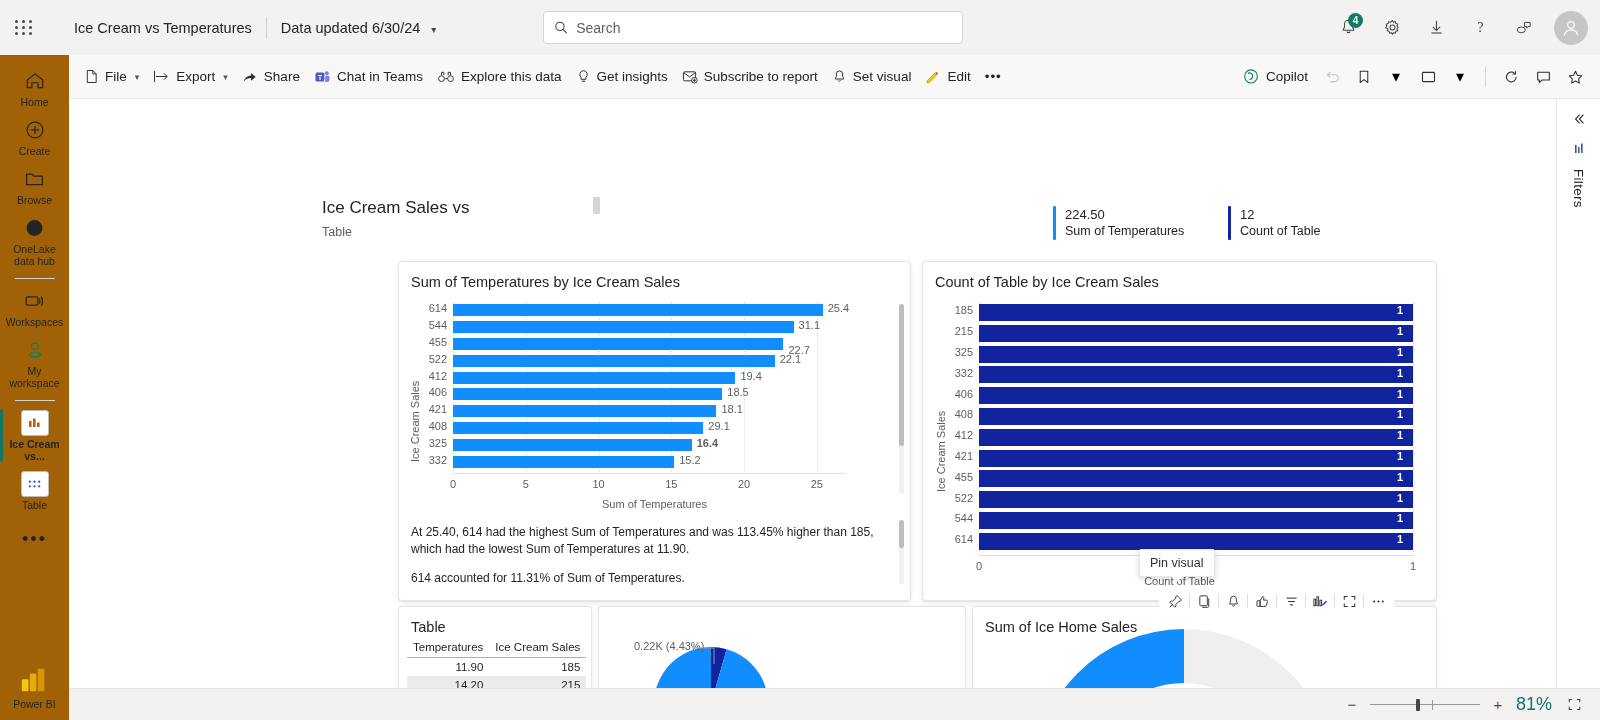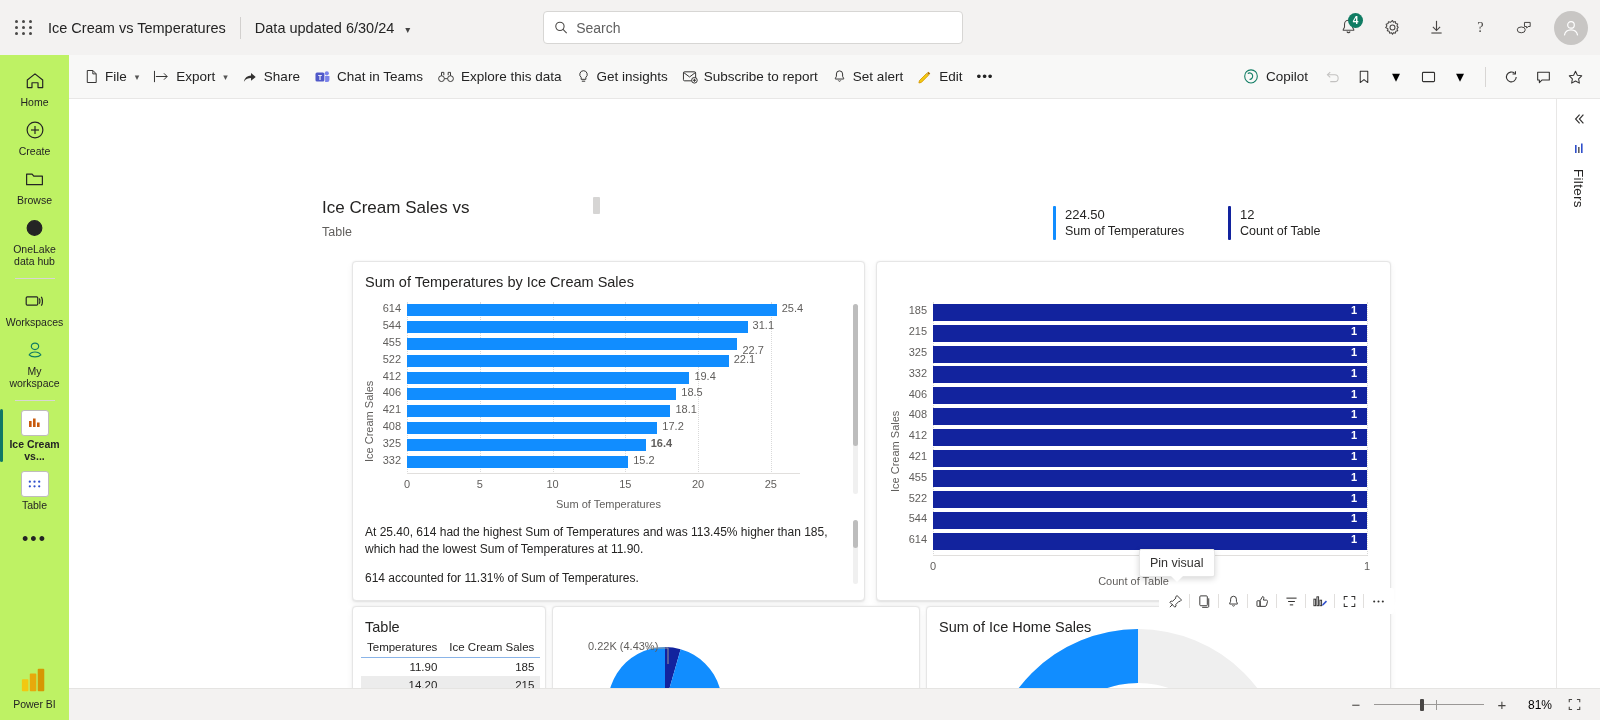--- a/index.html
+++ b/index.html
@@ -12,21 +12,21 @@
   .app { position: relative; width: 1600px; height: 720px; display: flex; flex-direction: column; }
 
   
   .topbar {
     height: 55px; background: #f3f2f1; display: flex; align-items: center;
     flex: 0 0 55px; position: relative; z-index: 40;
   }
   .waffle { width: 48px; height: 55px; display: flex; align-items: center; justify-content: center; cursor: pointer; }
   .waffle-grid { display: grid; grid-template-columns: repeat(3, 4px); grid-gap: 3px; }
   .waffle-grid i { width: 3px; height: 3px; border-radius: 50%; background: #494847; display: block; }
-  .brandtitle { font-size: 14.5px; color: #242424; white-space: nowrap; cursor: pointer; }
+  .brandtitle { font-size: 14.5px; color: #242424; margin-left: 26px; white-space: nowrap; cursor: pointer; }
   .vsep { width: 1px; height: 22px; background: #d2d0ce; margin: 0 14px; }
   .dataupdated { font-size: 14.5px; color: #242424; cursor: pointer; white-space: nowrap; }
   .chev { font-size: 10px; color: #444; margin-left: 7px; display: inline-block; }
   .searchwrap { position: absolute; left: 543px; top: 11px; width: 420px; height: 33px; }
   .searchbox {
     width: 100%; height: 33px; background: #fff; border: 1px solid #d7d6d4; border-radius: 4px;
     display: flex; align-items: center; padding: 0 10px; cursor: text;
   }
   .searchbox input {
     border: none; outline: none; font-size: 14px; color: #242424; width: 100%;
@@ -43,21 +43,21 @@
   .avatar {
     width: 34px; height: 34px; border-radius: 50%; background: #c8c6c4; margin-left: 6px;
     display: flex; align-items: center; justify-content: center; cursor: pointer;
   }
 
   
   .body { display: flex; flex: 1 1 auto; min-height: 0; }
 
   
   .rail {
-    width: 69px; background: #bef264; flex: 0 0 69px; display: flex; flex-direction: column;
+    width: 69px; background: #a16207; flex: 0 0 69px; display: flex; flex-direction: column;
     align-items: center; padding-top: 8px; position: relative;
   }
   .rail-item {
     width: 69px; padding: 6px 2px 4px; display: flex; flex-direction: column; align-items: center;
     cursor: pointer; position: relative;
   }
   .rail-label { font-size: 10.5px; color: #242424; text-align: center; line-height: 12px; margin-top: 3px; max-width: 66px; }
   .rail-ico { height: 24px; display: flex; align-items: center; justify-content: center; }
   .rail-div { width: 40px; height: 1px; background: #d8d6d4; margin: 7px 0 4px; }
   .rail-item.active::before {
@@ -98,20 +98,21 @@
   .page-handle { position: absolute; left: 524px; top: 98px; width: 7px; height: 17px; background: #d6d5d4; border-radius: 1px; cursor: grab; }
 
   .kpi { position: absolute; top: 107px; display: flex; align-items: stretch; }
   .kpi-bar { width: 3px; border-radius: 1px; margin-right: 9px; }
   .kpi-val { font-size: 13px; color: #252423; line-height: 17px; }
   .kpi-lbl { font-size: 12.5px; color: #252423; line-height: 17px; }
 
   .visual {
     position: absolute; background: #fff; border: 1px solid #e6e6e6; border-radius: 4px;
     box-shadow: 0 0.6px 1.8px rgba(0,0,0,.08), 0 3.2px 7.2px rgba(0,0,0,.05);
+    margin-left: 46px;
   }
   .vtitle { font-size: 14.5px; color: #252423; padding: 12px 0 0 12px; }
 
   .axis-lbl-y {
     position: absolute; writing-mode: vertical-rl; transform: rotate(180deg);
     font-size: 11px; color: #605e5c; white-space: nowrap;
   }
   .axis-lbl-x { position: absolute; font-size: 11px; color: #605e5c; text-align: center; }
   .cat { position: absolute; font-size: 11px; color: #605e5c; text-align: right; }
   .tick { position: absolute; font-size: 11px; color: #605e5c; text-align: center; }
@@ -165,21 +166,21 @@
   
   .statusbar {
     height: 32px; flex: 0 0 32px; background: #f3f2f1; border-top: 1px solid #e5e4e2;
     display: flex; align-items: center; justify-content: flex-end; padding-right: 14px; gap: 10px;
   }
   .zoom-minus, .zoom-plus { font-size: 15px; color: #484644; cursor: pointer; width: 16px; text-align: center; user-select: none; }
   .zslider { position: relative; width: 110px; height: 14px; cursor: pointer; }
   .zslider .ztrack { position: absolute; top: 6px; left: 0; right: 0; height: 1.5px; background: #9a9896; }
   .zslider .zthumb { position: absolute; top: 1px; left: 46px; width: 4px; height: 12px; background: #484644; border-radius: 1px; }
   .zslider .zmid { position: absolute; top: 2px; left: 62px; width: 1px; height: 10px; background: #9a9896; }
-  .zpct { font-size: 12px; color: #000000; min-width: 32px; text-align: right; }
+  .zpct { font-size: 18px; color: #0f766e; min-width: 32px; text-align: right; }
   .zfit { width: 24px; height: 24px; display: flex; align-items: center; justify-content: center; cursor: pointer; }
   svg { display: block; }
 </style>
 </head>
 <body>
 
 <div class="app">
 
   <div class="topbar">
     <div class="waffle">
@@ -431,21 +432,21 @@
               <line x1="11.5" y1="12" x2="14.9" y2="12" stroke="#323130" stroke-width="1.05"></line>
             </svg>
           <span>Subscribe to report</span>
         </div>
 
         <div class="rb">
           <svg width="15" height="15" viewBox="0 0 16 16">
               <path d="M8 2a3.3 3.3 0 0 0-3.3 3.3v2.5L3.6 10v.7h8.8V10l-1.1-2.2V5.3A3.3 3.3 0 0 0 8 2z" fill="none" stroke="#323130" stroke-width="1.05"></path>
               <path d="M6.7 12.2a1.4 1.4 0 0 0 2.6 0" fill="none" stroke="#323130" stroke-width="1.05"></path>
             </svg>
-          <span>Set alert</span>
+          <span>Set visual</span>
         </div>
 
         <div class="rb">
           <svg width="16" height="15" viewBox="0 0 17 16">
               <path d="M2.6 12.3l7.6-7.6 2 2-7.6 7.6-2.6.6z" fill="#F2C811" stroke="#D69703" stroke-width=".9" stroke-linejoin="round"></path>
               <path d="M10.6 4.3l1.5-1.5 2 2-1.5 1.5z" fill="#B07200"></path>
             </svg>
           <span>Edit</span>
         </div>
 
@@ -550,21 +551,21 @@
                 <div class="bar" style="left: 54px; top: 75.6px; width: 282.378px; height: 12px; background: rgb(17, 141, 255);"></div>
                 <div class="dlabel" style="top: 73.6px; left: 341.378px;">19.4</div>
                 <div class="cat" style="left: -18px; top: 90.4px; width: 66px;">406</div>
                 <div class="bar" style="left: 54px; top: 92.4px; width: 269.278px; height: 12px; background: rgb(17, 141, 255);"></div>
                 <div class="dlabel" style="top: 90.4px; left: 328.278px;">18.5</div>
                 <div class="cat" style="left: -18px; top: 107.2px; width: 66px;">421</div>
                 <div class="bar" style="left: 54px; top: 109.2px; width: 263.456px; height: 12px; background: rgb(17, 141, 255);"></div>
                 <div class="dlabel" style="top: 107.2px; left: 322.456px;">18.1</div>
                 <div class="cat" style="left: -18px; top: 124px; width: 66px;">408</div>
                 <div class="bar" style="left: 54px; top: 126px; width: 250.356px; height: 12px; background: rgb(17, 141, 255);"></div>
-                <div class="dlabel" style="top: 124px; left: 309.356px;">17.2</div>
+                <div class="dlabel" style="top: 124px; left: 309.356px;">29.1</div>
                 <div class="cat" style="left: -18px; top: 140.8px; width: 66px;">325</div>
                 <div class="bar" style="left: 54px; top: 142.8px; width: 238.711px; height: 12px; background: rgb(17, 141, 255);"></div>
                 <div class="dlabel" style="top: 140.8px; left: 297.711px; font-weight: bold;">16.4</div>
                 <div class="cat" style="left: -18px; top: 157.6px; width: 66px;">332</div>
                 <div class="bar" style="left: 54px; top: 159.6px; width: 221.244px; height: 12px; background: rgb(17, 141, 255);"></div>
                 <div class="dlabel" style="top: 157.6px; left: 280.244px;">15.2</div>
                 <div class="axisline" style="left: 54px; top: 177px; width: 393px; height: 1px;"></div>
                 <div class="tick" style="left: 34px; width: 40px; top: 182px;">0</div>
                 <div class="tick" style="left: 106.778px; width: 40px; top: 182px;">5</div>
                 <div class="tick" style="left: 179.556px; width: 40px; top: 182px;">10</div>
@@ -576,20 +577,21 @@
             <div class="axis-lbl-x" style="left:0; right:0; top:236px;">Sum of Temperatures</div>
             <div class="sbar track" style="right:6px; top:42px; height:190px;"></div>
             <div class="sbar" style="right:6px; top:42px; height:142px;"></div>
             <div class="insight" style="left:12px; top:262px; width:470px;">At 25.40, 614 had the highest Sum of Temperatures and was 113.45% higher than 185, which had the lowest Sum of Temperatures at 11.90.</div>
             <div class="insight" style="left:12px; top:308px; width:470px;">614 accounted for 11.31% of Sum of Temperatures.</div>
             <div class="sbar track" style="right:6px; top:258px; height:64px;"></div>
             <div class="sbar" style="right:6px; top:258px; height:28px;"></div>
           </div>
 
           <div class="visual" style="left:807px; top:162px; width:515px; height:340px;">
+            <div class="vtitle">Count of Table by Ice Cream Sales</div>
             <div id="chart2" style="position:absolute; left:0; top:34px; width:515px; height:268px;">
                 <div class="gridline" style="left: 56px; top: 6px; height: 253.6px;"></div>
                 <div class="gridline" style="left: 490px; top: 6px; height: 253.6px;"></div>
                 <div class="cat" style="left: -16px; top: 8.4px; width: 66px;">185</div>
                 <div class="bar" style="left: 56px; top: 7.9px; width: 434px; height: 17px; background: rgb(18, 35, 158);"></div>
                 <div class="dlabel inside" style="top: 8.4px; left: 474px;">1</div>
                 <div class="cat" style="left: -16px; top: 29.2px; width: 66px;">215</div>
                 <div class="bar" style="left: 56px; top: 28.7px; width: 434px; height: 17px; background: rgb(18, 35, 158);"></div>
                 <div class="dlabel inside" style="top: 29.2px; left: 474px;">1</div>
                 <div class="cat" style="left: -16px; top: 50px; width: 66px;">325</div>

